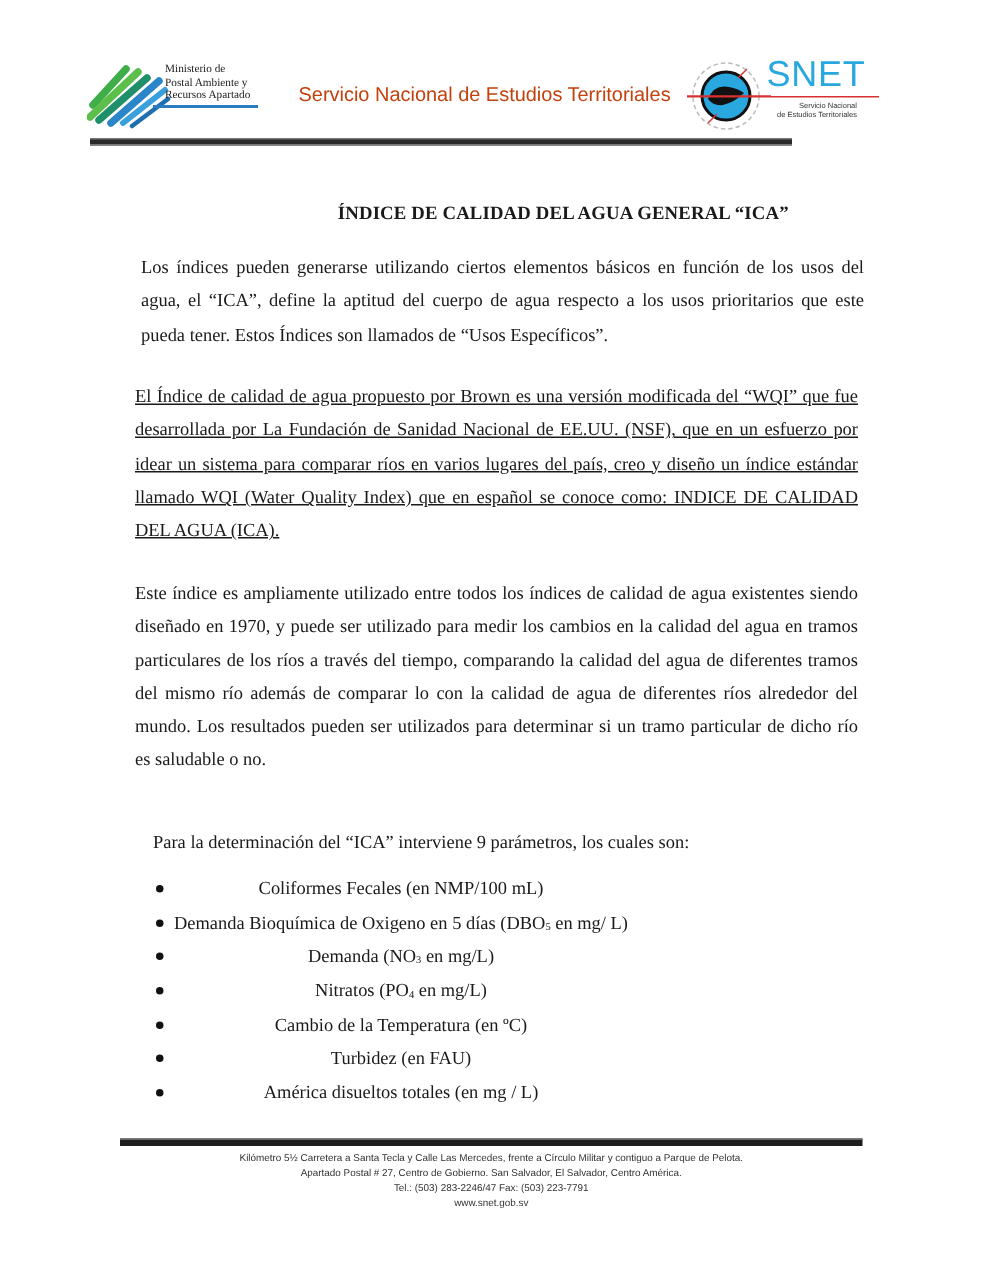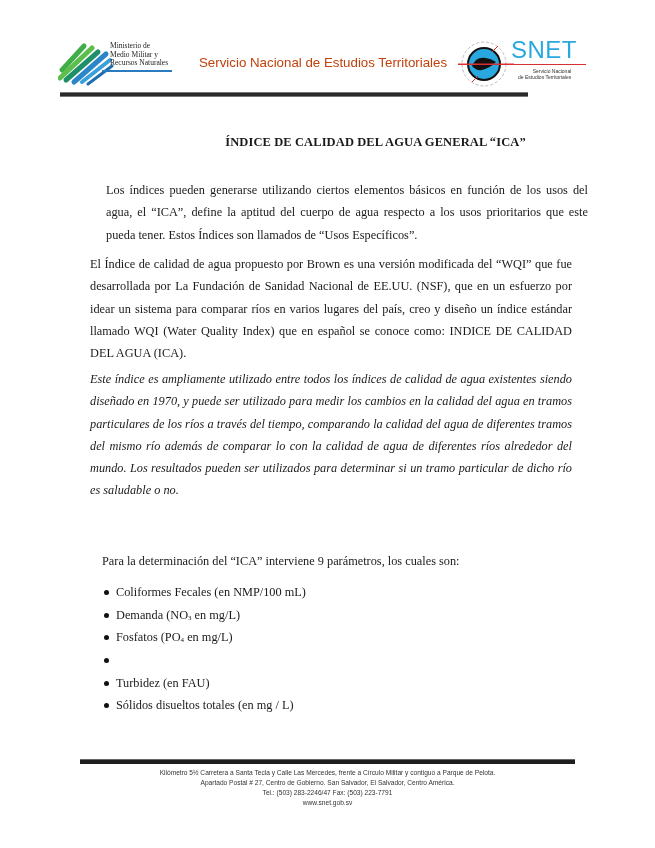--- a/index.html
+++ b/index.html
@@ -17,25 +17,25 @@
     .snet-text { position: absolute; left: 53px; top: -2px; font-family: "Liberation Sans", sans-serif; font-size: 24px; color: #29a8e0; letter-spacing: 0.5px; text-align: right; }
     .snet-sub { position: absolute; left: 60px; top: 30px; font-family: "Liberation Sans", sans-serif; font-size: 5px; line-height: 6px; color: #333; text-align: right; white-space: nowrap; }
     .snet-redline { position: absolute; left: 0; top: 26px; width: 128px; height: 1px; background: #d83030; }
 
     .header-rule { position: absolute; left: 60px; top: 92px; width: 468px; height: 3px; background: #2a2a2a; border-top: 1px solid #777; border-bottom: 1px solid #777; }
 
     .doc-title { position: absolute; left: 0; width: 655px; top: 135px; text-align: center; font-family: "Liberation Serif", serif; font-weight: bold; font-size: 12.5px; letter-spacing: 0.1px; padding-left: 48px; }
 
     .para { position: absolute; left: 90px; width: 482px; font-size: 12.3px; line-height: 22.3px; text-align: justify; text-align-last: left; }
     .p1 { top: 163px; }
-    .p2 { top: 253px; }
-    .p3 { top: 368px; font-style: italic; }
+    .p2 { top: 253px; text-decoration: underline; }
+    .p3 { top: 384px; }
     .p4 { top: 538px; }
 
-    .param-list { position: absolute; left: 90px; top: 581px; margin: 0; padding: 0; list-style: none; font-size: 12.3px; }
+    .param-list { position: absolute; left: 90px; top: 581px; margin: 0; padding: 0; list-style: none; font-size: 12.3px; text-align: center; }
     .param-list li { position: relative; height: 22.7px; line-height: 22.7px; padding-left: 26px; white-space: nowrap; }
     .param-list li .bullet { position: absolute; left: 14px; top: 9px; width: 5px; height: 5px; border-radius: 50%; background: #111; }
     .param-list sub { font-size: 7px; vertical-align: -1px; }
 
     .footer-rule { position: absolute; left: 80px; top: 759px; width: 495px; height: 4px; background: #1e1e1e; border-top: 1px solid #666; }
     .footer { position: absolute; left: 0; width: 655px; top: 768px; text-align: center; font-family: "Liberation Sans", sans-serif; font-size: 6.6px; line-height: 10px; color: #333; }
   </style>
 </head>
 <body>
 
@@ -44,22 +44,22 @@
     <svg width="60" height="46" viewBox="0 0 60 46">
       <path d="M4 30 L26 6" stroke="#3fae49" stroke-width="5" stroke-linecap="round" fill="none"></path>
       <path d="M2 38 L34 8" stroke="#5cbf4c" stroke-width="5" stroke-linecap="round" fill="none"></path>
       <path d="M8 40 L40 12" stroke="#1f8f6a" stroke-width="5" stroke-linecap="round" fill="none"></path>
       <path d="M16 42 L48 14" stroke="#2a86c8" stroke-width="5" stroke-linecap="round" fill="none"></path>
       <path d="M24 42 L52 20" stroke="#3aa0dc" stroke-width="4" stroke-linecap="round" fill="none"></path>
       <path d="M30 44 L54 26" stroke="#1d6fb0" stroke-width="3" stroke-linecap="round" fill="none"></path>
     </svg>
     <div class="min-logo-text">
       <div>Ministerio de</div>
-      <div>Medio Militar y</div>
-      <div>Recursos Naturales</div>
+      <div>Postal Ambiente y</div>
+      <div>Recursos Apartado</div>
     </div>
     <div class="min-logo-underline"></div>
   </div>
 
   <div class="header-title">Servicio Nacional de Estudios Territoriales</div>
 
   <div class="snet-logo">
     <svg width="56" height="50" viewBox="0 0 56 50">
       <circle cx="26" cy="26" r="22" fill="none" stroke="#bbb" stroke-width="1" stroke-dasharray="3 2"></circle>
       <circle cx="26" cy="26" r="16" fill="#29a8e0" stroke="#111" stroke-width="2"></circle>
@@ -74,32 +74,33 @@
       <div>Servicio Nacional</div>
       <div>de Estudios Territoriales</div>
     </div>
   </div>
 
   <div class="header-rule"></div>
 </div>
 
 <div class="doc-title">ÍNDICE DE CALIDAD DEL AGUA GENERAL “ICA”</div>
 
-<p class="para p1" style="margin:16px">Los índices pueden generarse utilizando ciertos elementos básicos en función de los usos del agua, el “ICA”, define la aptitud del cuerpo de agua respecto a los usos prioritarios que este pueda tener. Estos Índices son llamados de “Usos Específicos”.</p>
+<p class="para p1" style="margin:4px">Los índices pueden generarse utilizando ciertos elementos básicos en función de los usos del agua, el “ICA”, define la aptitud del cuerpo de agua respecto a los usos prioritarios que este pueda tener. Estos Índices son llamados de “Usos Específicos”.</p>
 <p class="para p2" style="margin:0">El Índice de calidad de agua propuesto por Brown es una versión modificada del “WQI” que fue desarrollada por La Fundación de Sanidad Nacional de EE.UU. (NSF), que en un esfuerzo por idear un sistema para comparar ríos en varios lugares del país, creo y diseño un índice estándar llamado WQI (Water Quality Index) que en español se conoce como: INDICE DE CALIDAD DEL AGUA (ICA).</p>
 <p class="para p3" style="margin:0">Este índice es ampliamente utilizado entre todos los índices de calidad de agua existentes siendo diseñado en 1970, y puede ser utilizado para medir los cambios en la calidad del agua en tramos particulares de los ríos a través del tiempo, comparando la calidad del agua de diferentes tramos del mismo río además de comparar lo con la calidad de agua de diferentes ríos alrededor del mundo. Los resultados pueden ser utilizados para determinar si un tramo particular de dicho río es saludable o no.</p>
 <p class="para p4" style="margin:12px">Para la determinación del “ICA” interviene 9 parámetros, los cuales son:</p>
 
 <ul class="param-list">
   <li><span class="bullet"></span><span>Coliformes Fecales (en NMP/100 mL)</span></li>
+  <li><span class="bullet"></span><span>Demanda Bioquímica de Oxigeno en 5 días (DBO</span><sub>5</sub><span> en mg/ L)</span></li>
   <li><span class="bullet"></span><span>Demanda (NO</span><sub>3</sub><span> en mg/L)</span></li>
-  <li><span class="bullet"></span><span>Fosfatos (PO</span><sub>4</sub><span> en mg/L)</span></li>
-  <li><span class="bullet"></span></li>
+  <li><span class="bullet"></span><span>Nitratos (PO</span><sub>4</sub><span> en mg/L)</span></li>
+  <li><span class="bullet"></span><span>Cambio de la Temperatura (en ºC)</span></li>
   <li><span class="bullet"></span><span>Turbidez (en FAU)</span></li>
-  <li><span class="bullet"></span><span>Sólidos disueltos totales (en mg / L)</span></li>
+  <li><span class="bullet"></span><span>América disueltos totales (en mg / L)</span></li>
 </ul>
 
 <div class="footer-rule"></div>
 
 <div class="footer">
   <div>Kilómetro 5½ Carretera a Santa Tecla y Calle Las Mercedes, frente a Círculo Militar y contiguo a Parque de Pelota.</div>
   <div>Apartado Postal # 27, Centro de Gobierno. San Salvador, El Salvador, Centro América.</div>
   <div>Tel.: (503) 283-2246/47  Fax: (503) 223-7791</div>
   <div>www.snet.gob.sv</div>
 </div>

